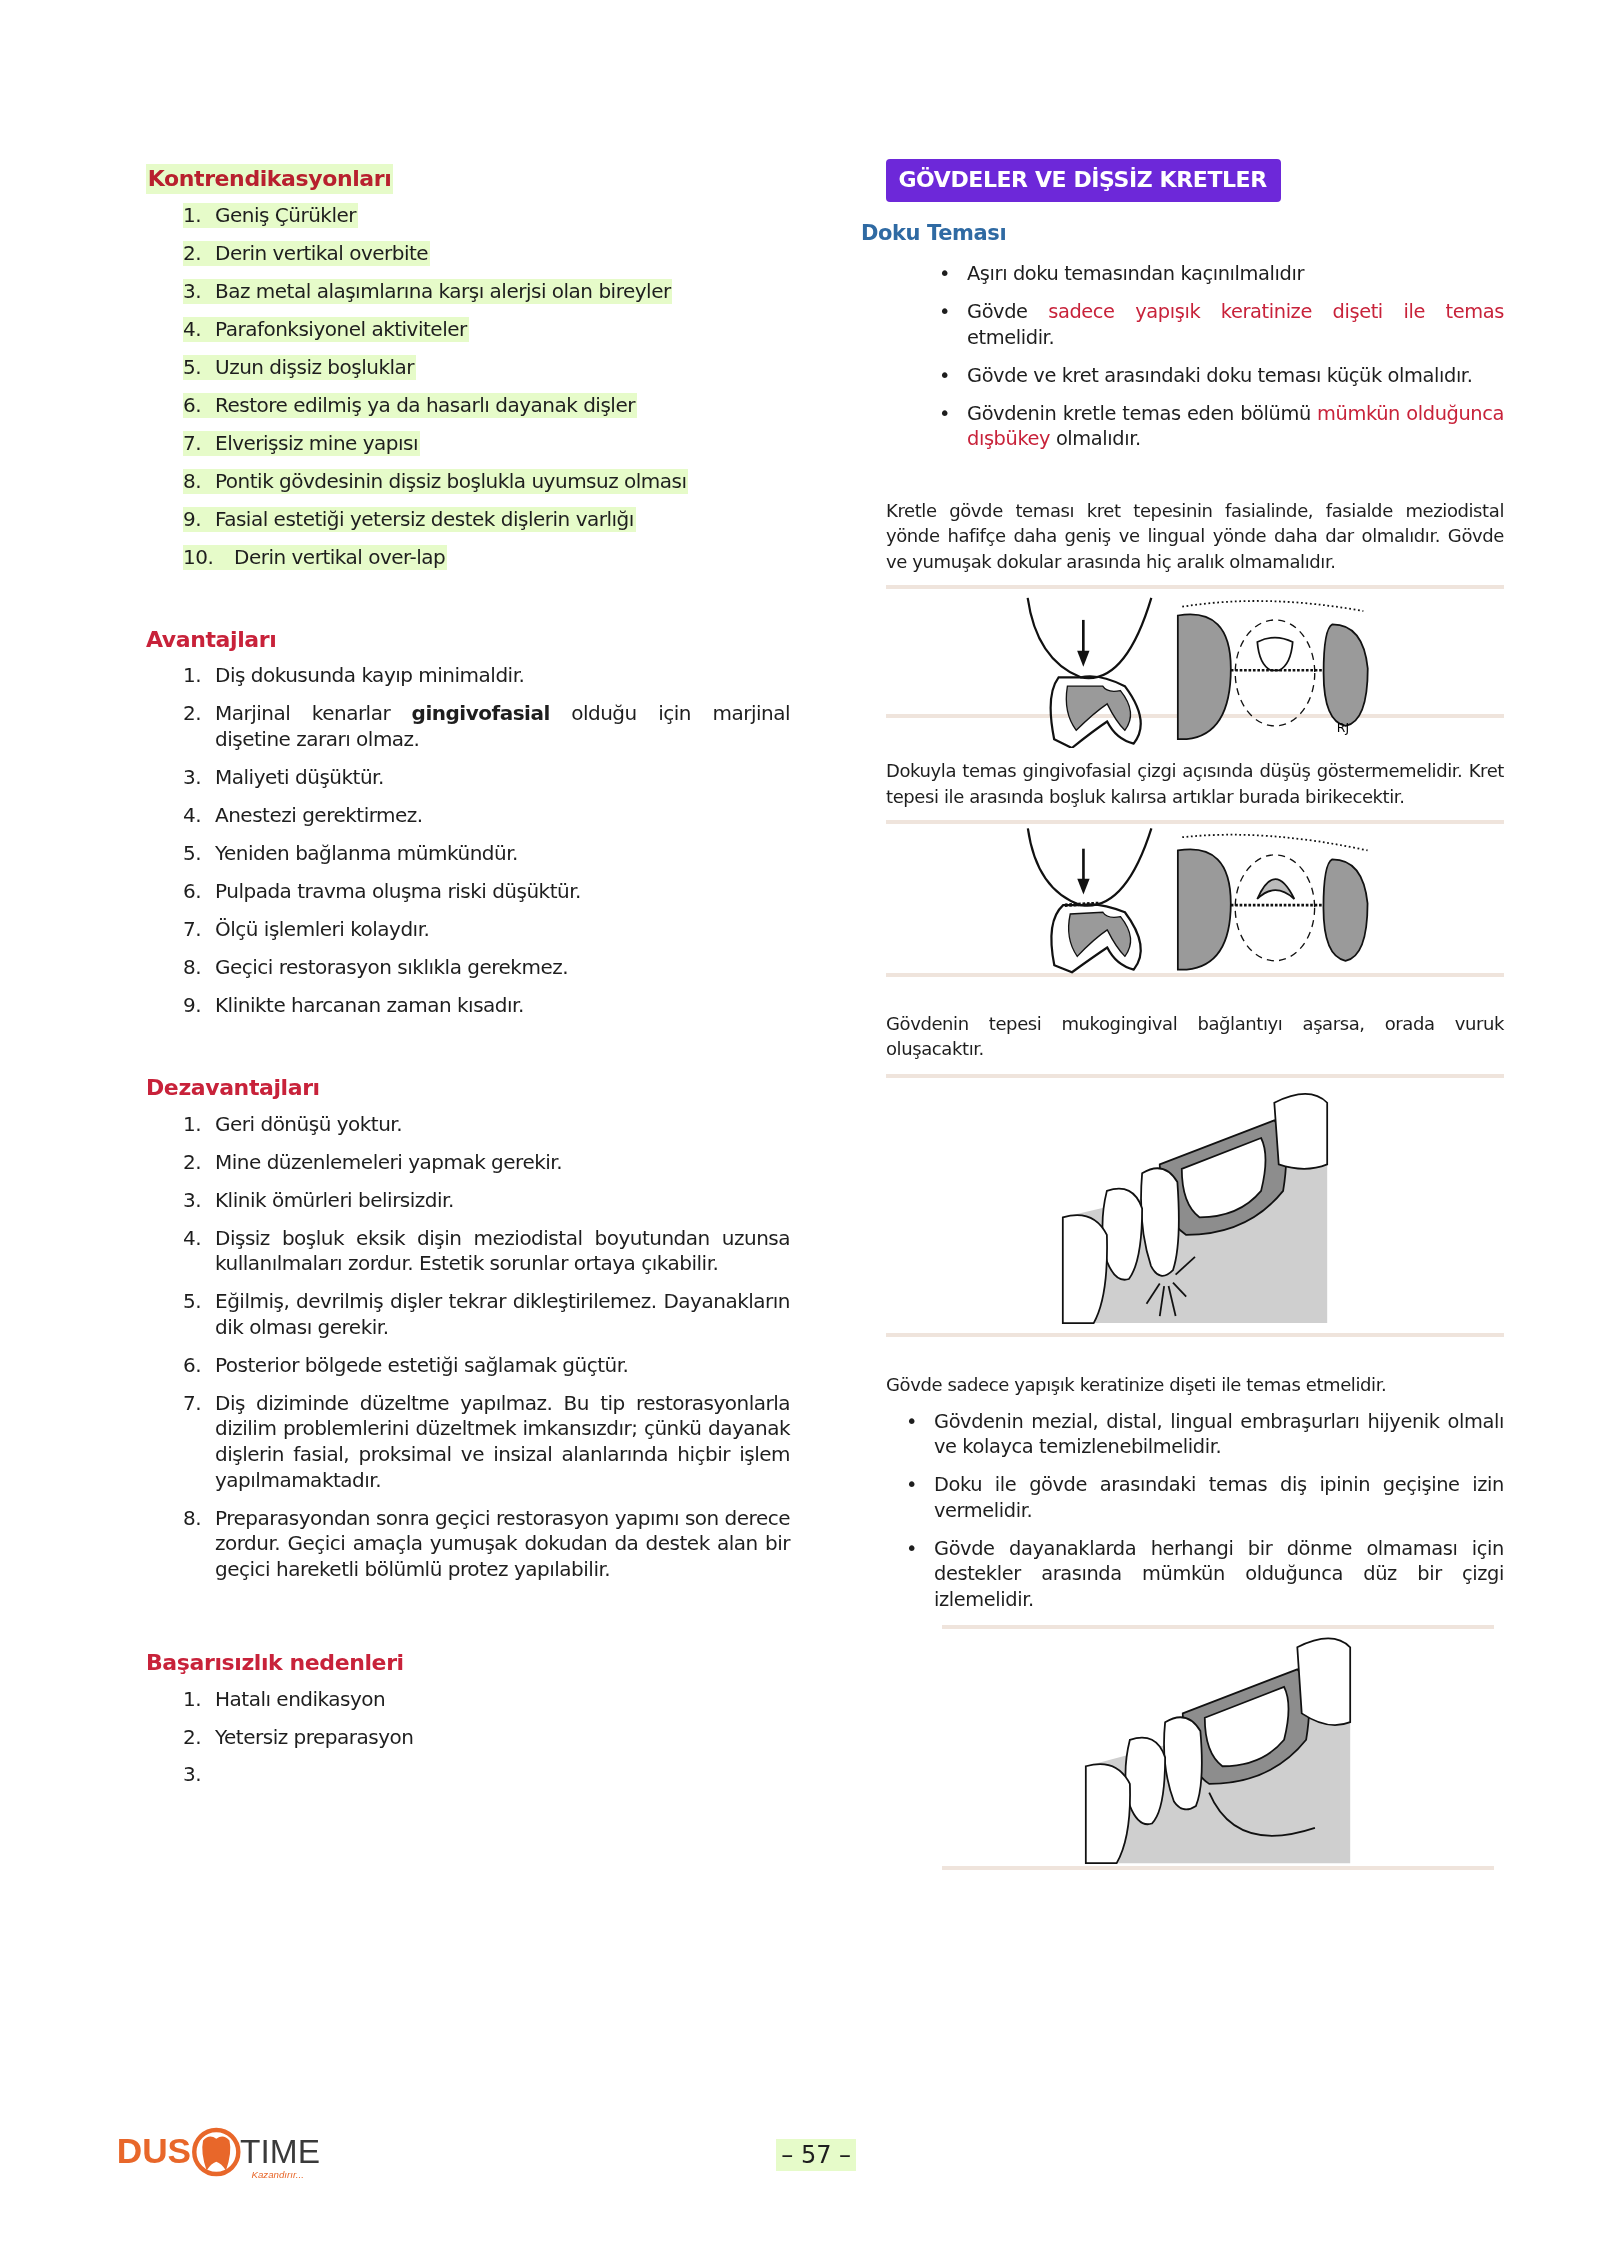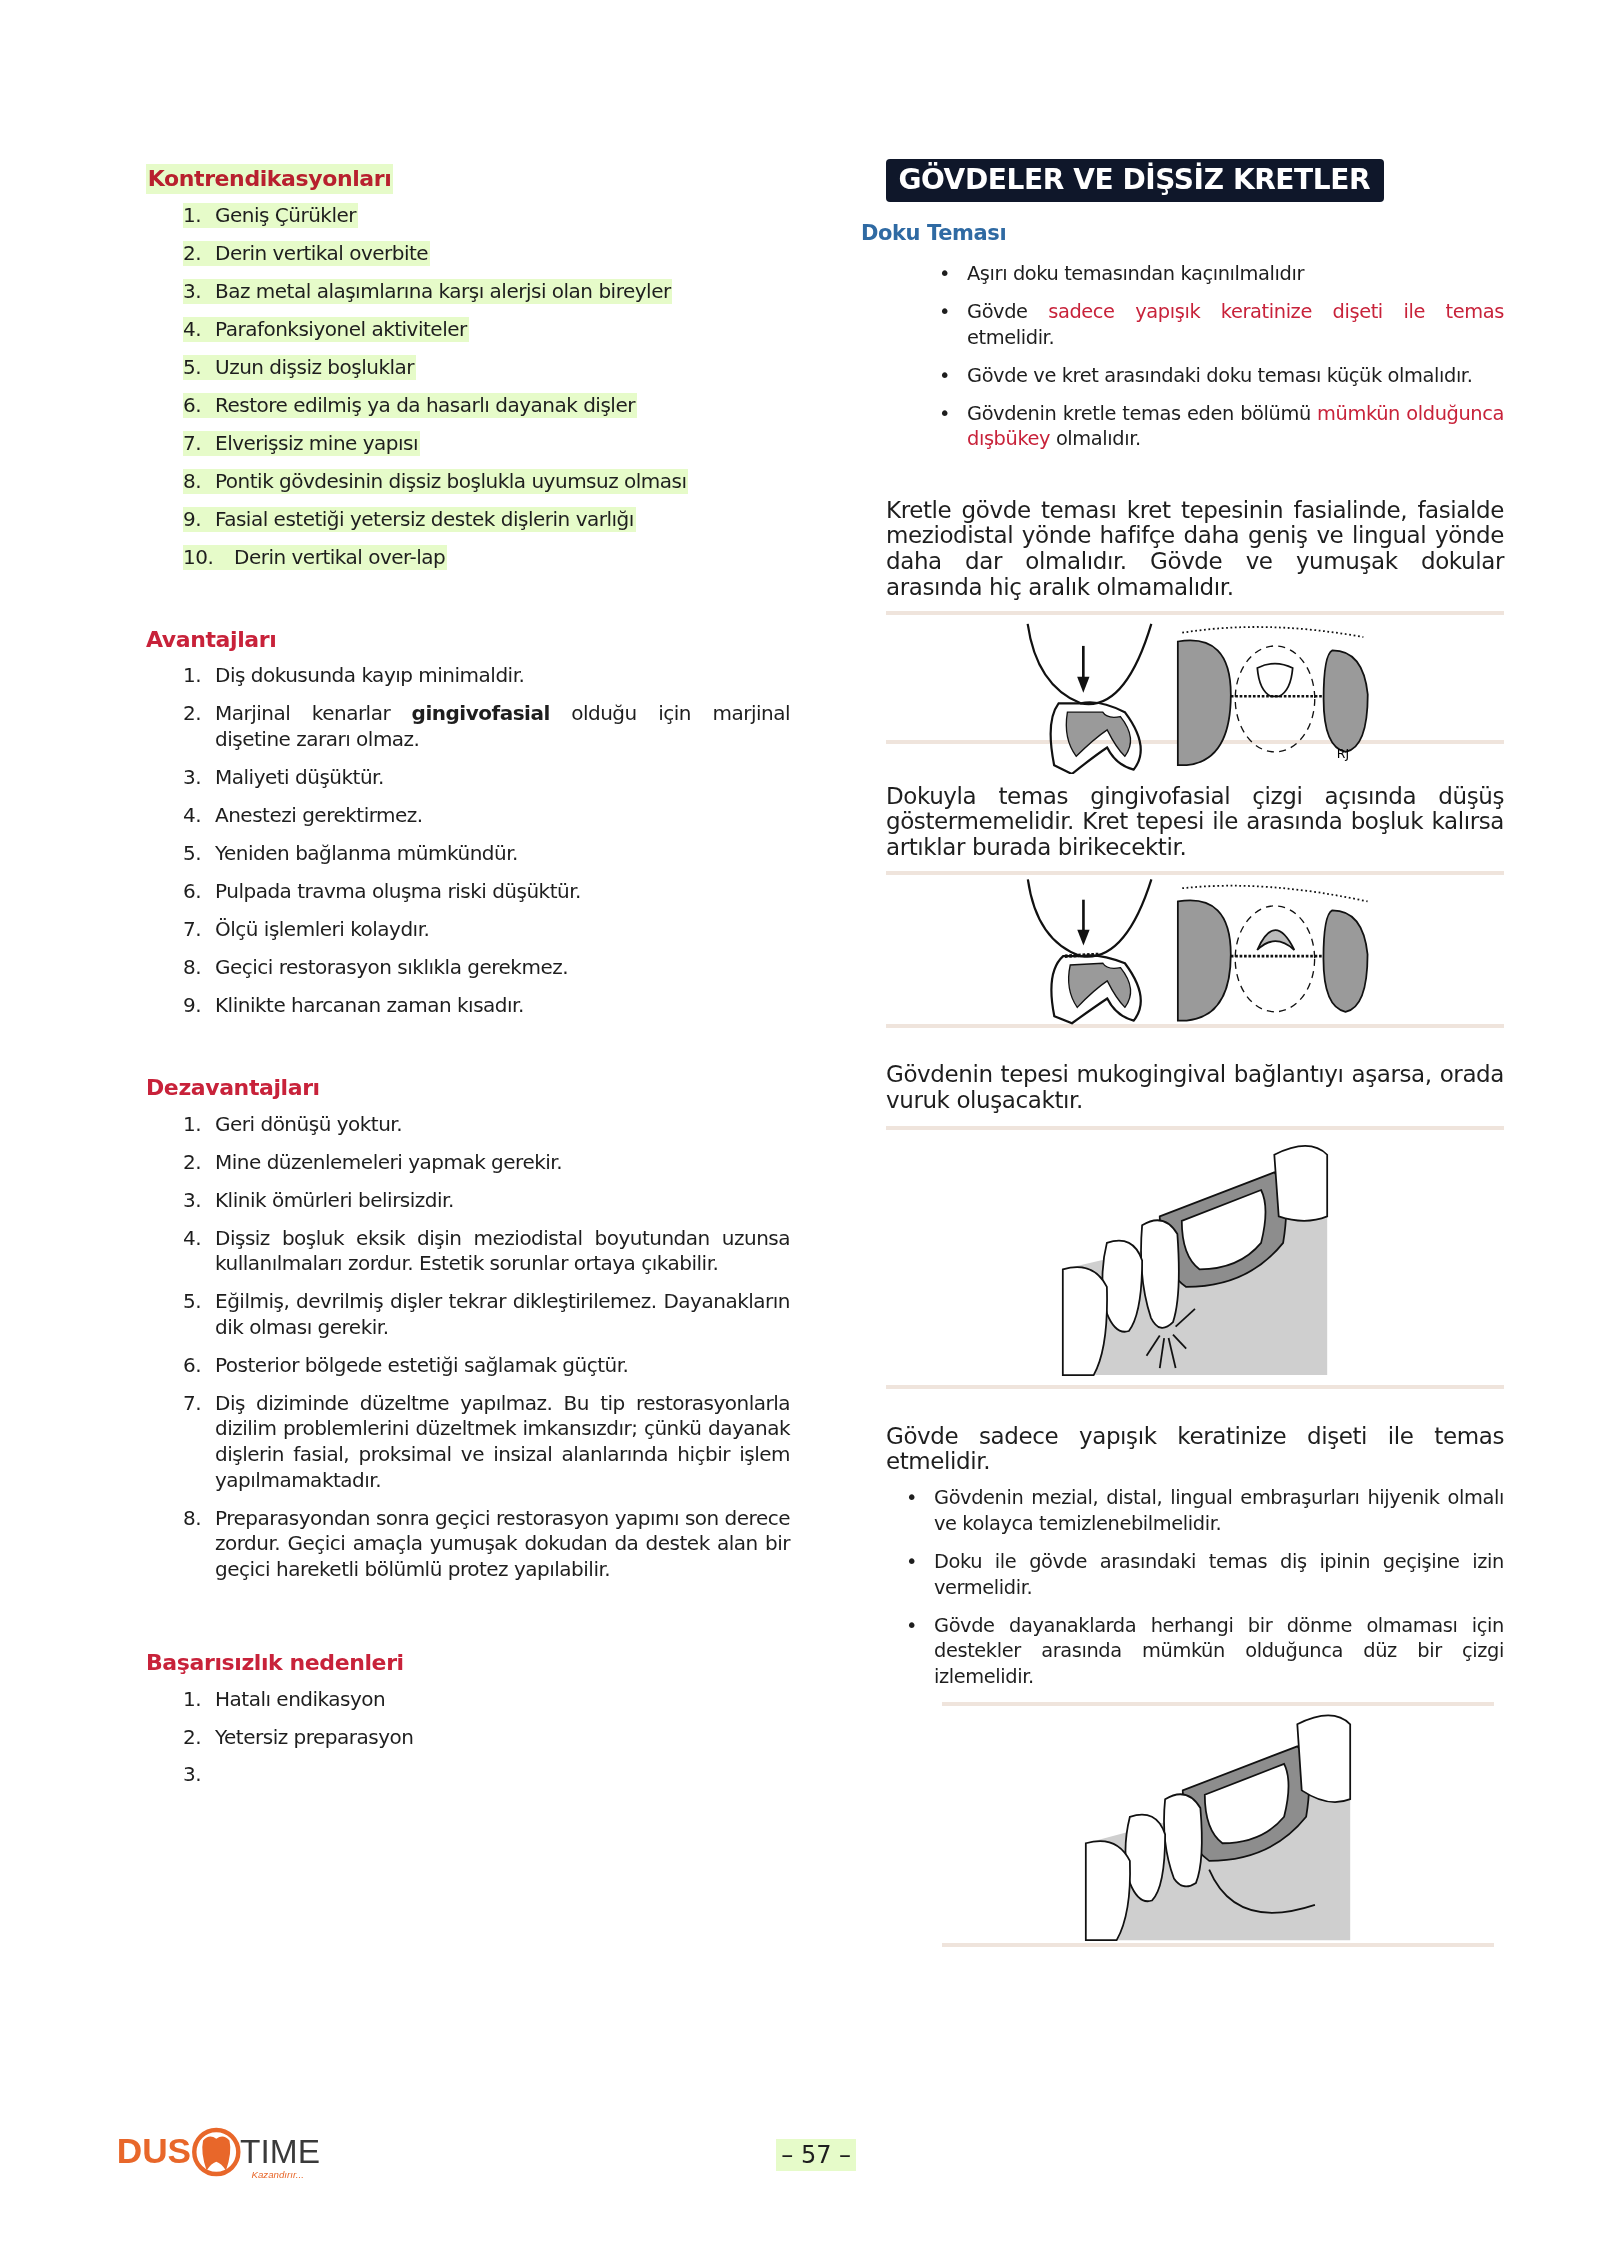--- a/index.html
+++ b/index.html
@@ -17,31 +17,31 @@
   ol.items li { display: flex; font-size: 20px; line-height: 25.6px; letter-spacing: -0.5px; margin-bottom: 12.4px; padding-left: 37px; text-align: justify; }
   ol.items li .num { flex: 0 0 32px; }
   ol.items li .txt { flex: 1; }
   ol.items li.hl-row { margin-bottom: 12.4px; }
   ol.items li.hl-row .wrap { background: #e6fbc9; display: inline-flex; padding-right: 1.8px; }
   ol.items li.hl-row .num { flex: 0 0 32px; }
   ol.items li.hl-row.wide .num { flex: 0 0 51px; }
 
   .gap { height: 42px; }
 
-  .banner { display: inline-block; background: #0f172a; color: #fff; font-weight: bold; font-size: 28px; letter-spacing: -0.4px; padding: 5.3px 14px 5.3px 12.4px; border-radius: 4px; margin-left: -56px; line-height: 32px; }
+  .banner { display: inline-block; background: #6d28d9; color: #fff; font-weight: bold; font-size: 22px; letter-spacing: -0.4px; padding: 5.3px 14px 5.3px 12.4px; border-radius: 4px; margin-left: -56px; line-height: 32px; }
   .sub-title { color: #2f6aa3; font-weight: bold; font-size: 21px; letter-spacing: -0.4px; margin-top: 19.4px; margin-left: -25px; }
 
   ul.bullets { list-style: none; margin-top: 16px; }
   ul.bullets li { position: relative; font-size: 19.4px; line-height: 25.6px; letter-spacing: -0.4px; margin-bottom: 12.4px; text-align: justify; padding-left: 0; }
   ul.bullets li::before { content: "•"; position: absolute; left: -28px; top: 0; font-size: 19.4px; }
   .red { color: #c8223a; }
   ul.b1 { margin-left: 81px; }
   ul.b2 { margin-left: 48px; }
 
-  .para { font-size: 23px; line-height: 25.6px; letter-spacing: -0.4px; text-align: justify; }
+  .para { font-size: 18px; line-height: 25.6px; letter-spacing: -0.4px; text-align: justify; }
 
   .fig-box { border-top: 4.4px solid #efe4dc; border-bottom: 4.4px solid #efe4dc; position: relative; }
   .fig-box svg { display: block; margin: 0 auto; }
 
   .footer-logo { position: absolute; left: 115px; top: 2121px; width: 229px; height: 62px; }
   .page-num { position: absolute; left: 776px; top: 2139px; background: #e6fbc9; font-size: 24px; padding: 1.8px 5.3px; letter-spacing: 0; }
 </style>
 </head>
 <body>
 

